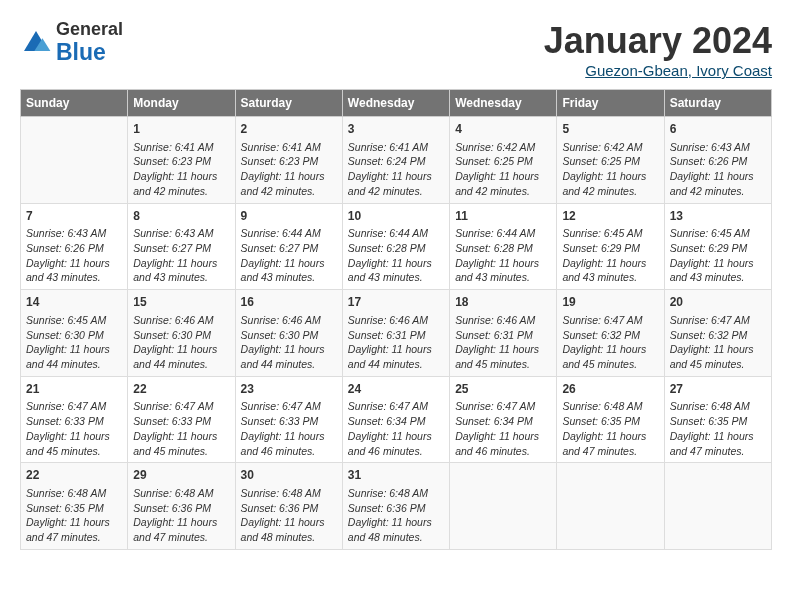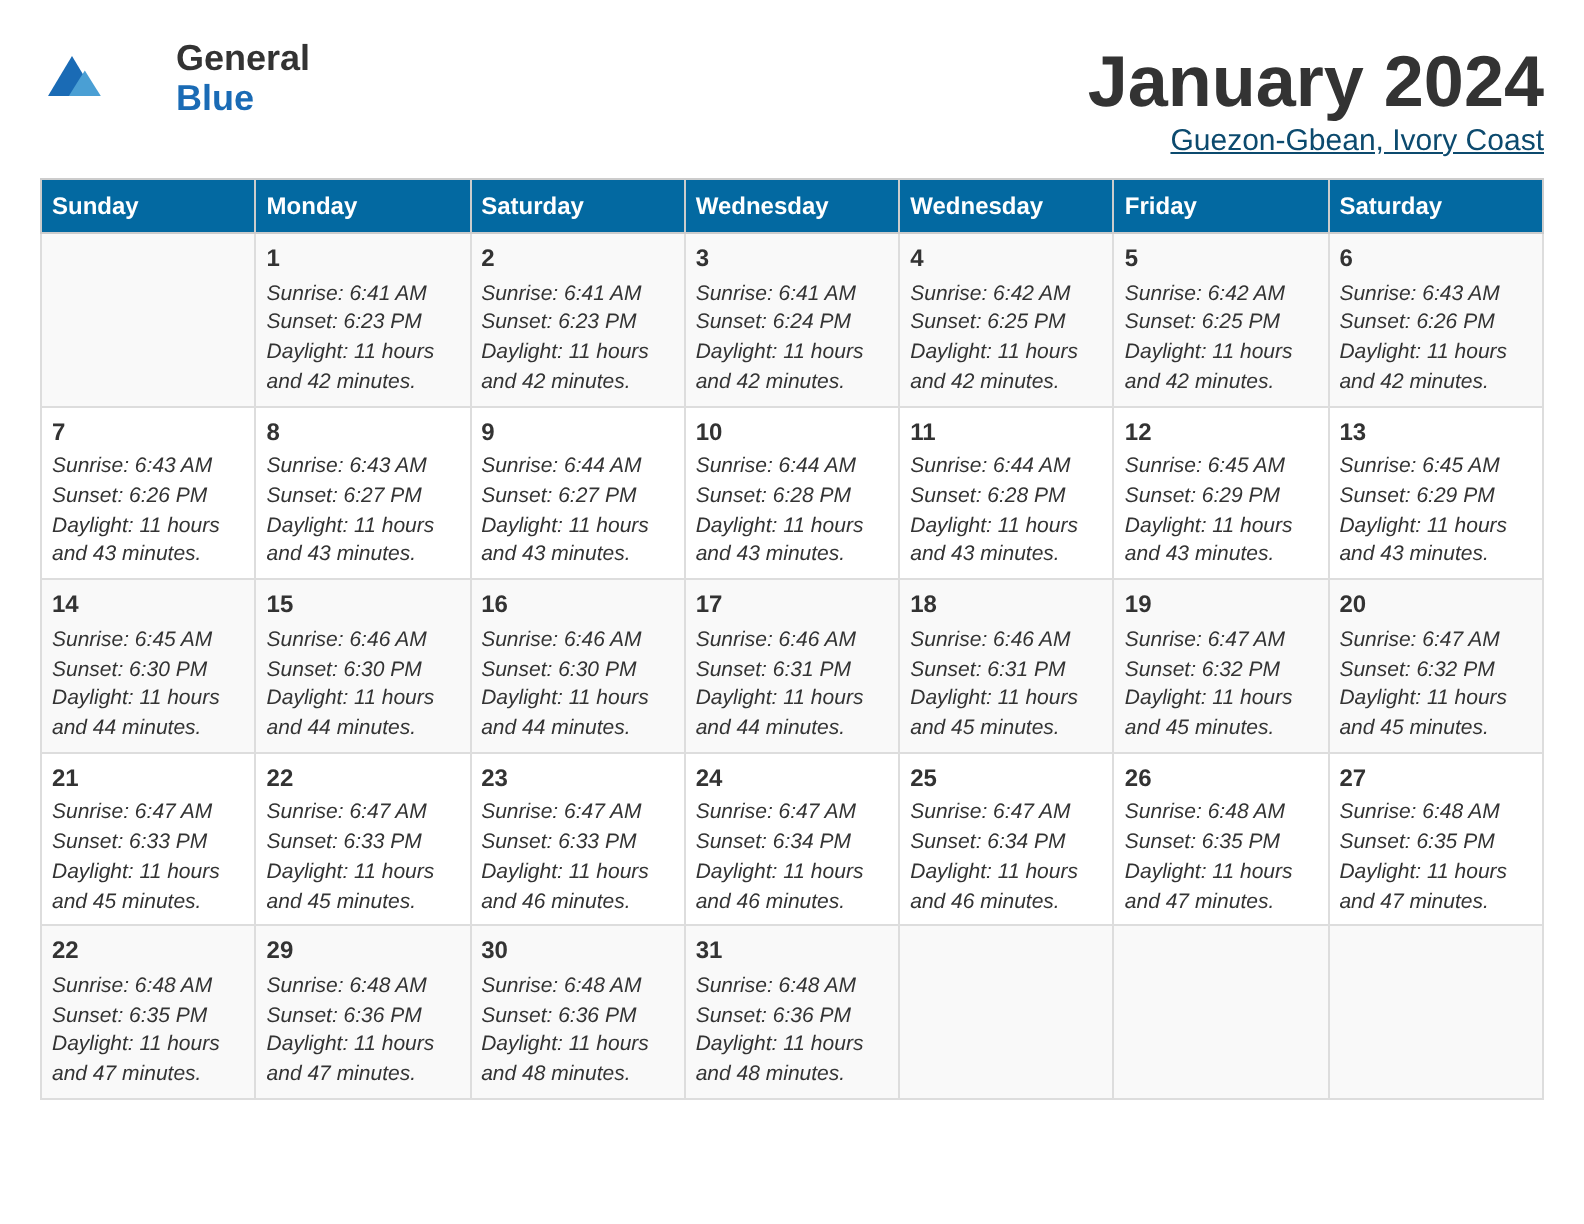--- a/index.html
+++ b/index.html
@@ -12,34 +12,33 @@
     }
     .header {
       display: flex;
       justify-content: space-between;
       align-items: flex-start;
       margin-bottom: 10px;
     }
     .logo {
       display: flex;
       align-items: center;
-      gap: 32px;
     }
     .logo-text {
       display: flex;
       flex-direction: column;
       line-height: 1.1;
     }
     .logo-general {
       font-size: 18px;
       font-weight: bold;
       color: #333;
     }
     .logo-blue {
-      font-size: 18px;
+      font-size: 23px;
       font-weight: bold;
       color: #1a6bb5;
     }
     .logo-icon {
       width: 32px;
       height: 32px;
       margin-right: 4px;
     }
     .title-area {
       text-align: right;
@@ -53,21 +52,21 @@
       font-size: 15px;
       color: #0c4a6e;
       text-decoration: underline;
     }
     table {
       width: 100%;
       border-collapse: collapse;
       font-size: 11px;
     }
     thead tr {
-      background-color: #0369a1;
+      background-color: #737373;
       color: #fff;
     }
     thead th {
       padding: 6px 5px;
       text-align: left;
       font-size: 12px;
       font-weight: bold;
       border: 1px solid #ccc;
     }
     tbody tr {

